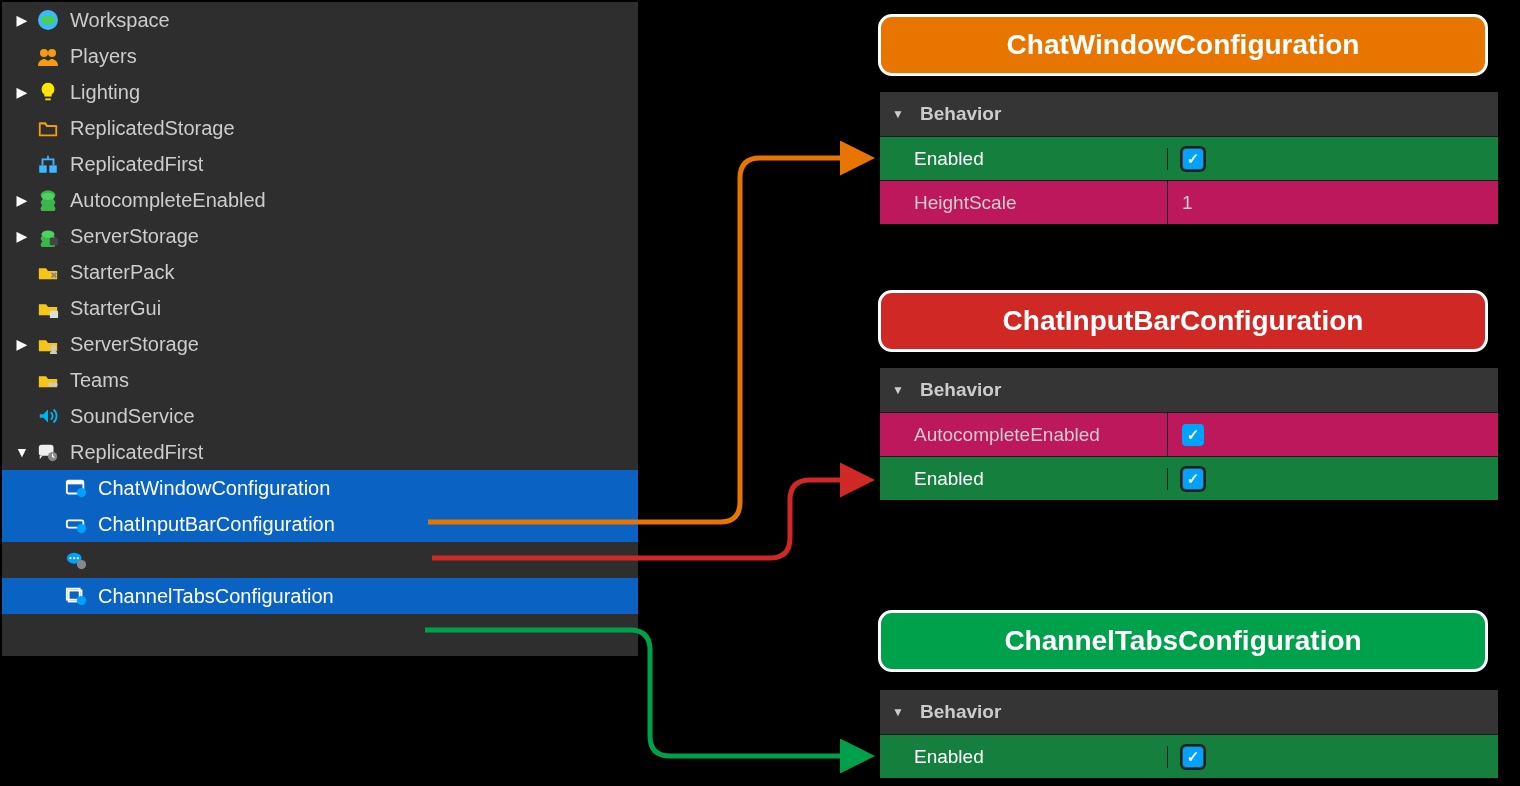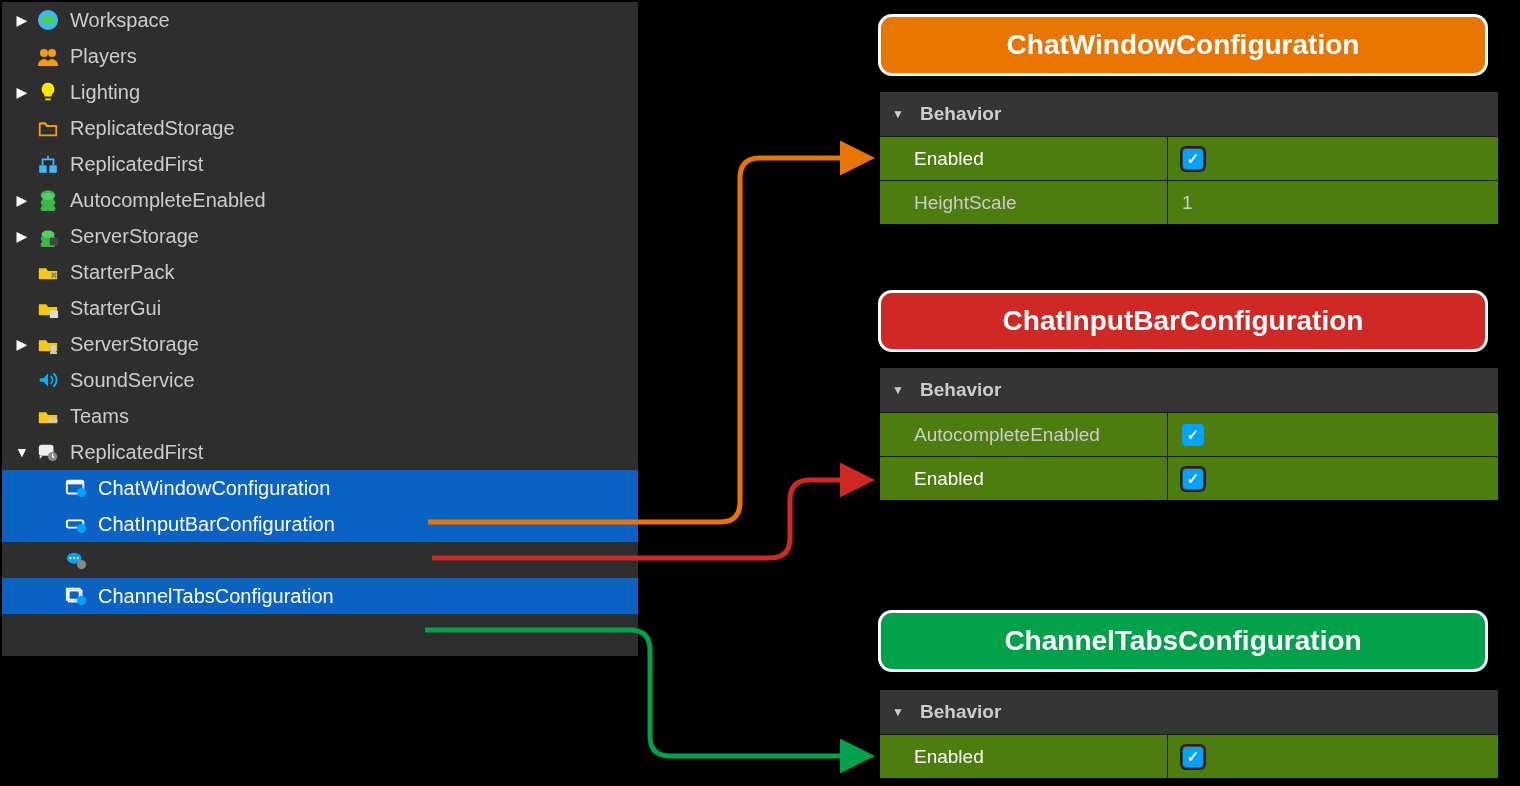--- a/index.html
+++ b/index.html
@@ -84,22 +84,22 @@
     font-weight: 600;
     color: #ccc;
     padding-left: 12px;
   }
   .prop-header .arrow { width: 18px; margin-right: 10px; font-size: 12px; }
   .prop-row {
     display: flex;
     height: 44px;
     border-top: 1px solid #1b1b1b;
   }
-  .prop-row.hl { background: #4d7c0f; color: #fff; }
-  .prop-row:not(.hl) { background: #4d7c0f; }
+  .prop-row.hl { background: #15803d; color: #fff; align-items: center; }
+  .prop-row:not(.hl) { background: #be185d; }
   .prop-key {
     width: 288px;
     padding-left: 34px;
     display: flex;
     align-items: center;
     font-size: 19px;
     border-right: 1px solid #1b1b1b;
   }
   .prop-val {
     flex: 1;
@@ -250,37 +250,37 @@
           <path d="M14 23c0-3 2-4 4-4s4 1 4 4z" fill="#ccc"></path>
         </svg>
     </span>
     <span class="tree-label">ServerStorage</span>
   </div>
 
   <div class="tree-row">
     <span class="expander"></span>
     <span class="icon-slot">
       <svg viewBox="0 0 24 24" width="22" height="22">
-          <path d="M3 10v4h4l5 5V5L7 10H3z" fill="#00b4f0"></path>
-          <path d="M15 8a5 5 0 010 8M18 5a9 9 0 010 14" stroke="#00b4f0" stroke-width="2" fill="none"></path>
-        </svg>
-    </span>
-    <span class="tree-label">SoundService</span>
-  </div>
-
-  <div class="tree-row">
-    <span class="expander"></span>
-    <span class="icon-slot">
-      <svg viewBox="0 0 24 24" width="22" height="22">
           <path d="M2 8h8l2 3h10v9H2z" fill="#f5c518"></path>
           <circle cx="15" cy="17" r="2.5" fill="#ccc"></circle>
           <circle cx="20" cy="17" r="2.5" fill="#ccc"></circle>
         </svg>
     </span>
     <span class="tree-label">Teams</span>
+  </div>
+
+  <div class="tree-row">
+    <span class="expander"></span>
+    <span class="icon-slot">
+      <svg viewBox="0 0 24 24" width="22" height="22">
+          <path d="M3 10v4h4l5 5V5L7 10H3z" fill="#00b4f0"></path>
+          <path d="M15 8a5 5 0 010 8M18 5a9 9 0 010 14" stroke="#00b4f0" stroke-width="2" fill="none"></path>
+        </svg>
+    </span>
+    <span class="tree-label">SoundService</span>
   </div>
 
   <div class="tree-row">
     <span class="expander">▼</span>
     <span class="icon-slot">
       <svg viewBox="0 0 24 24" width="22" height="22">
           <rect x="2" y="4" width="16" height="12" rx="3" fill="#eee"></rect>
           <path d="M6 16l-3 4v-4z" fill="#eee"></path>
           <circle cx="17" cy="17" r="5" fill="#888"></circle>
           <path d="M17 14v3l2 1" stroke="#fff" stroke-width="1.3" fill="none"></path>

